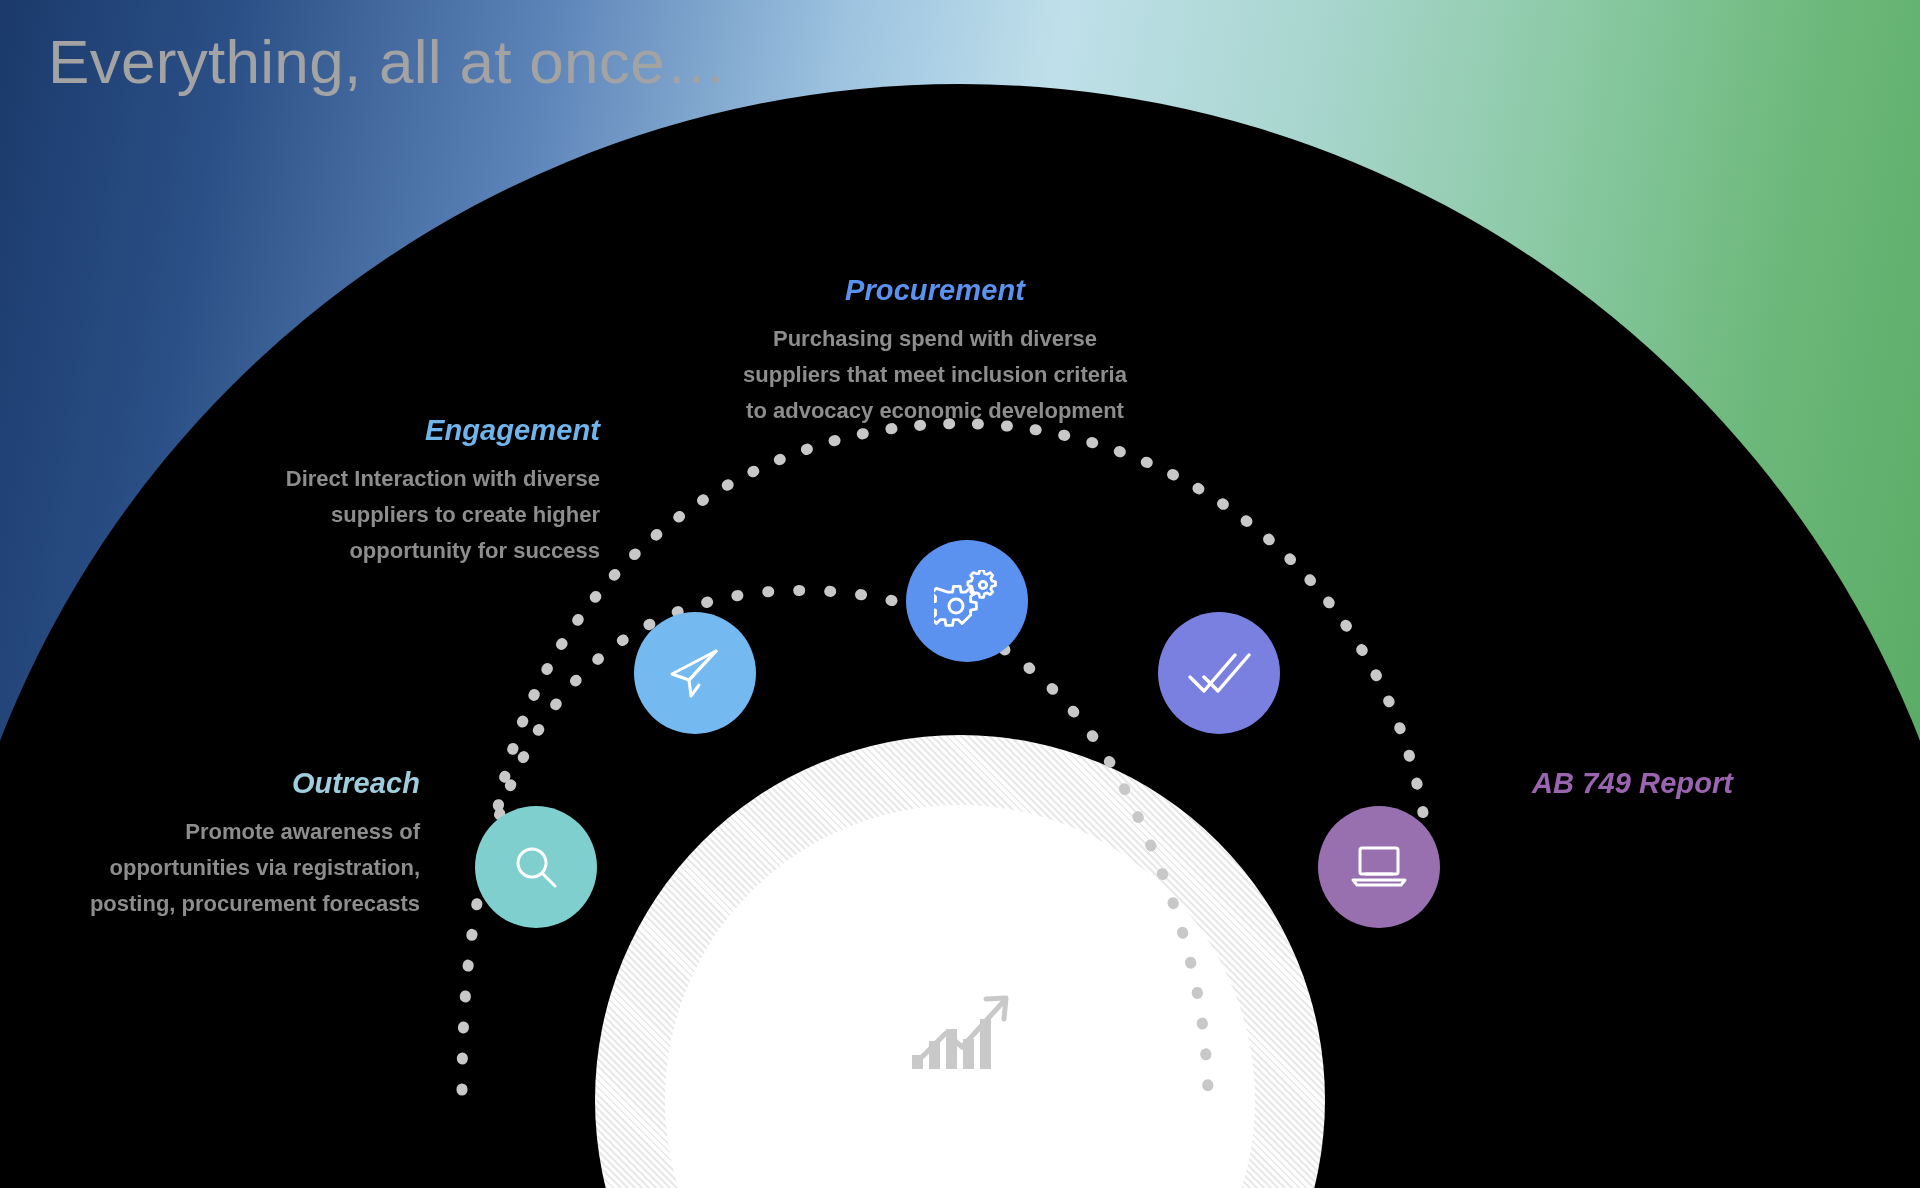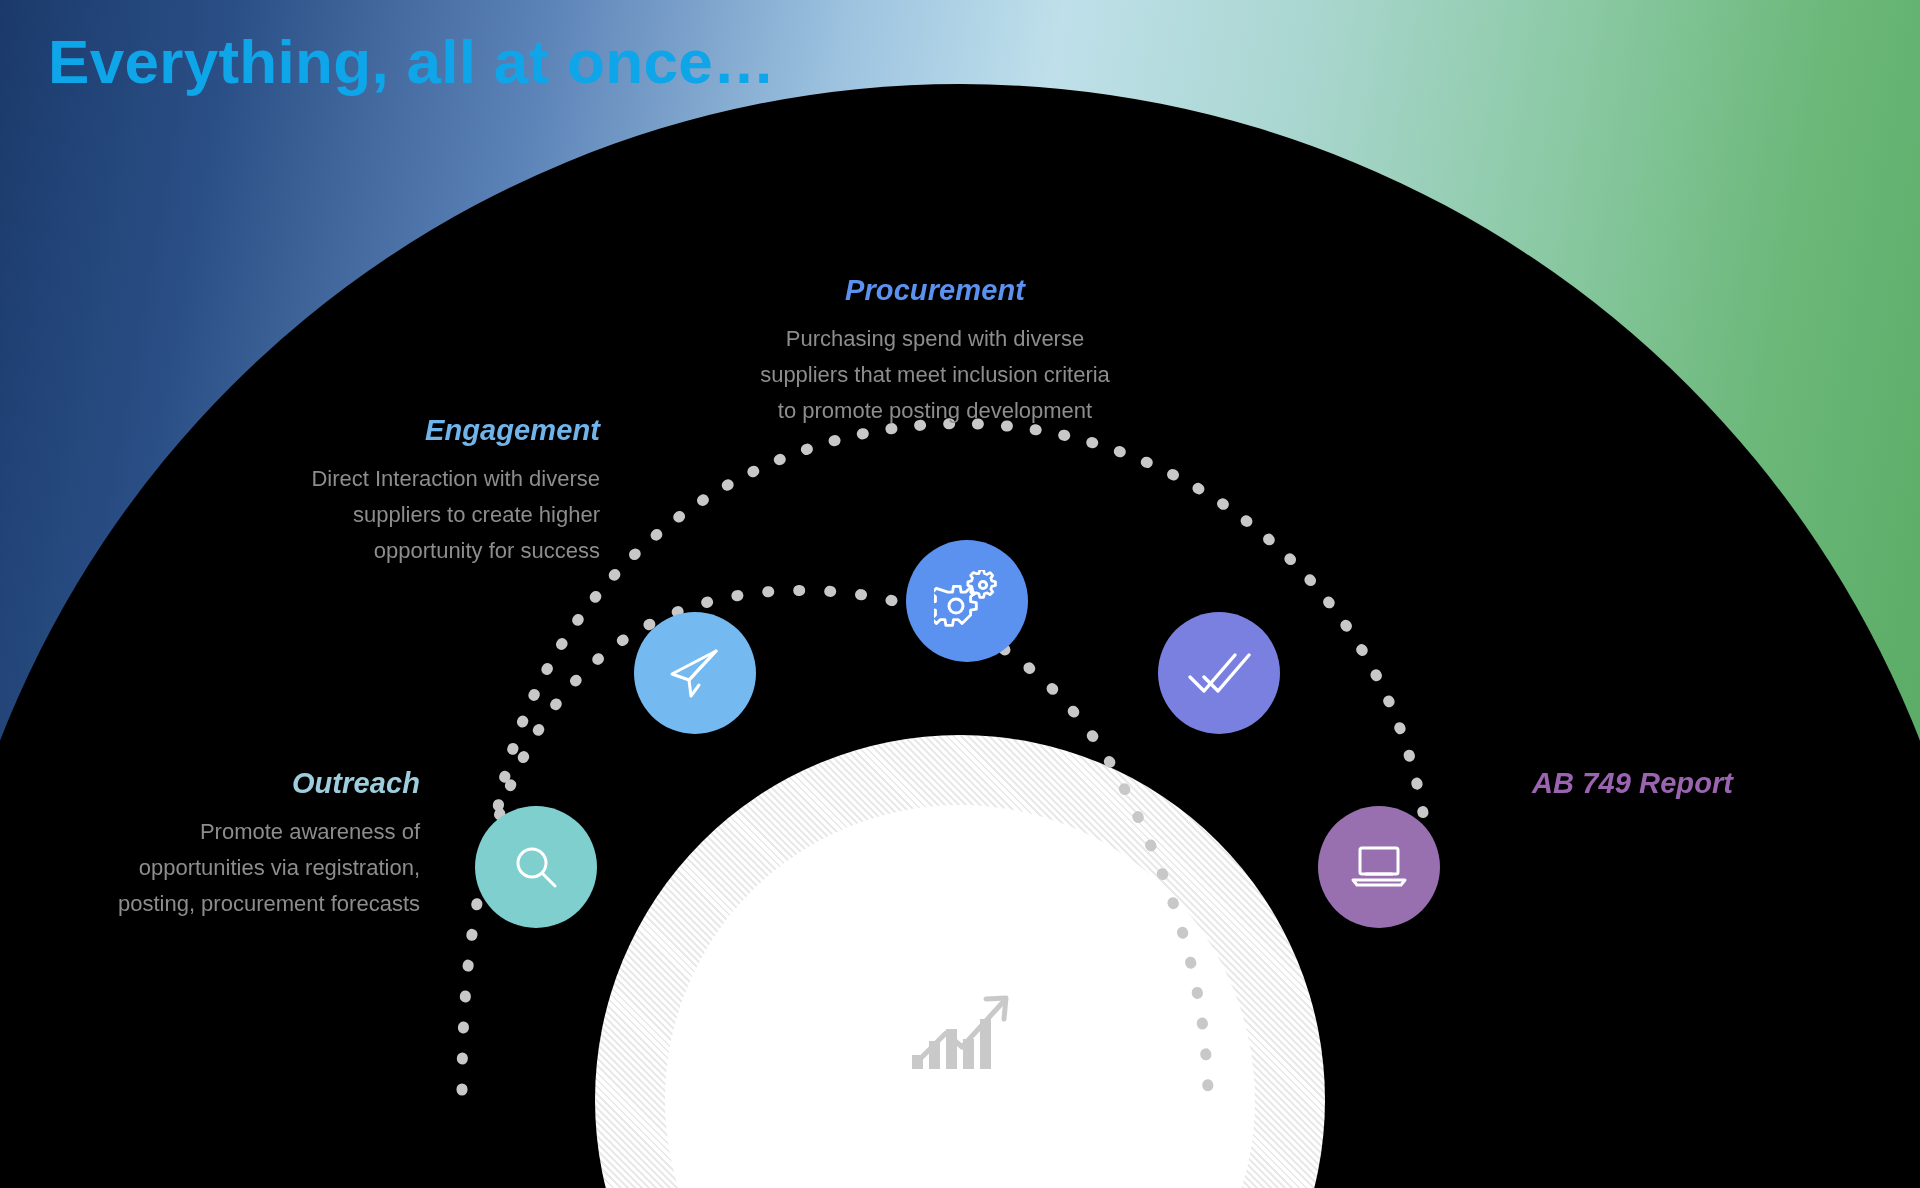--- a/index.html
+++ b/index.html
@@ -40,27 +40,27 @@
   
   .node{position:absolute;border-radius:50%;display:flex;
         align-items:center;justify-content:center;}
   .node svg{display:block;}
 
   
   .block{position:absolute;}
   .block h3{margin:0 0 14px 0;font-size:29px;font-weight:bold;
             letter-spacing:.1px;line-height:1.1;font-style:italic;}
   .block p{margin:0;font-size:22px;line-height:1.65;color:#8d8d8d;
-           font-weight:400;}
+           font-weight:700;}
   .ta-r{text-align:right;}
   .ta-l{text-align:left;}
   .ta-c{text-align:center;}
 
-  #title{position:absolute;left:48px;top:26px;color:#0ea5e9;
-         font-size:62px;font-weight:700;letter-spacing:.3px;
+  #title{position:absolute;left:48px;top:26px;color:#a3a3a3;
+         font-size:62px;font-weight:400;letter-spacing:.3px;
          font-family:"Liberation Sans",sans-serif;}
 </style>
 </head>
 <body>
 
 <div id="stage">
 
   <div id="bg">
     <div class="skyline">
       <div class="bd" style="left:860px;width:22px;height:210px"></div>
@@ -190,21 +190,21 @@
       <span>opportunities via registration,</span><br>
       <span>posting, procurement forecasts</span>
     </p>
   </div>
 
   <div class="block ta-c" style="left:700px;top:275px;width:470px;">
     <h3 style="color:#5b92f0;">Procurement</h3>
     <p>
       <span>Purchasing spend with diverse</span><br>
       <span>suppliers that meet inclusion criteria</span><br>
-      <span>to promote posting development</span>
+      <span>to advocacy economic development</span>
     </p>
   </div>
 
 
   <div class="block ta-l" style="left:1532px;top:768px;width:380px;">
     <h3 style="color:#9a64b0;">AB 749 Report</h3>
   </div>
 
 </div>
 

